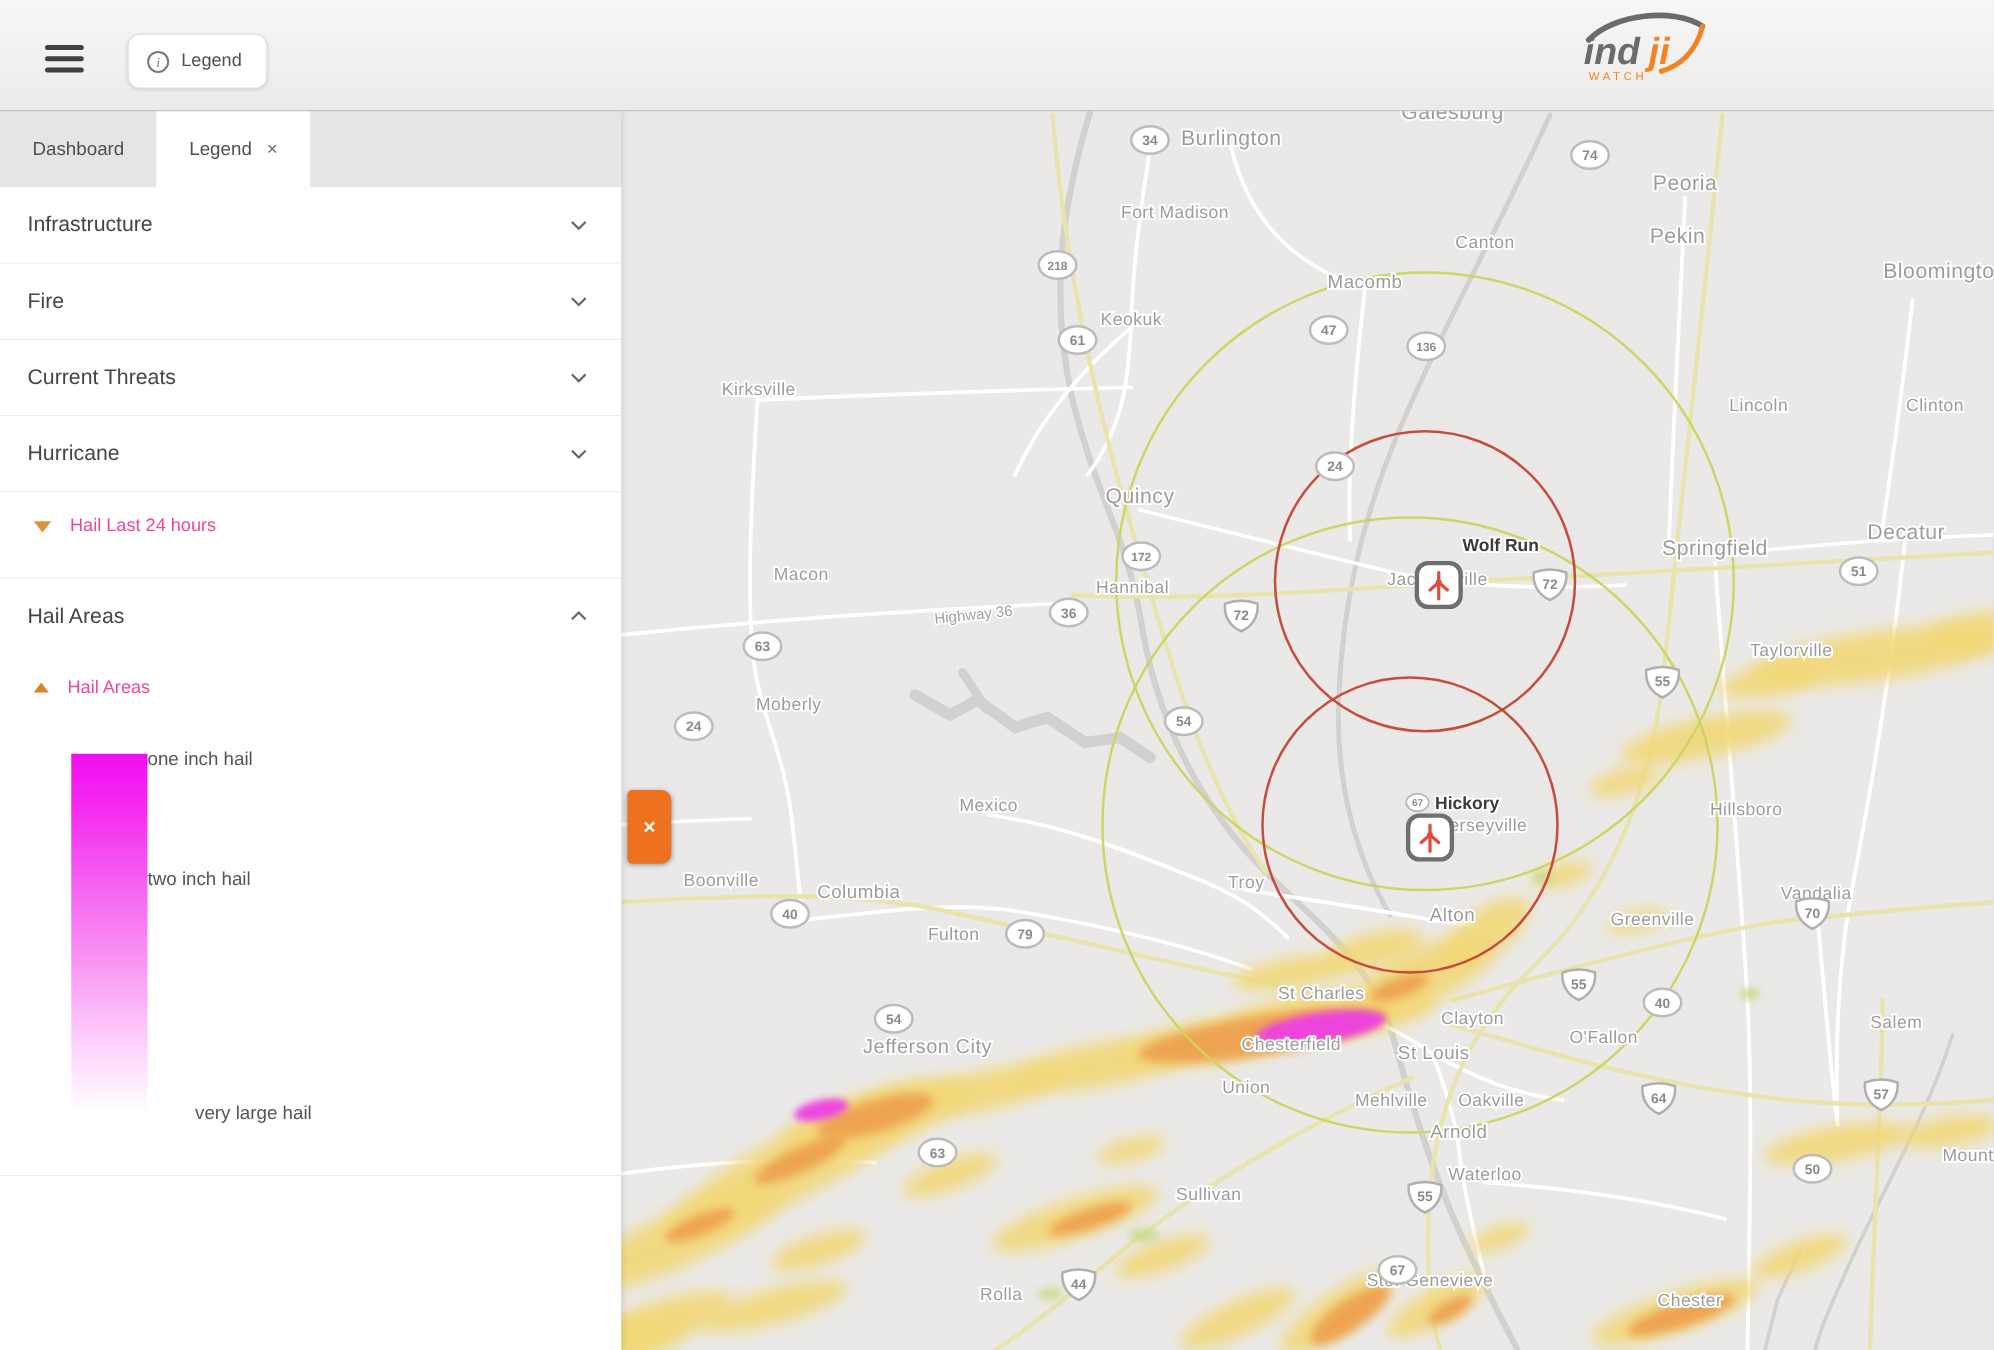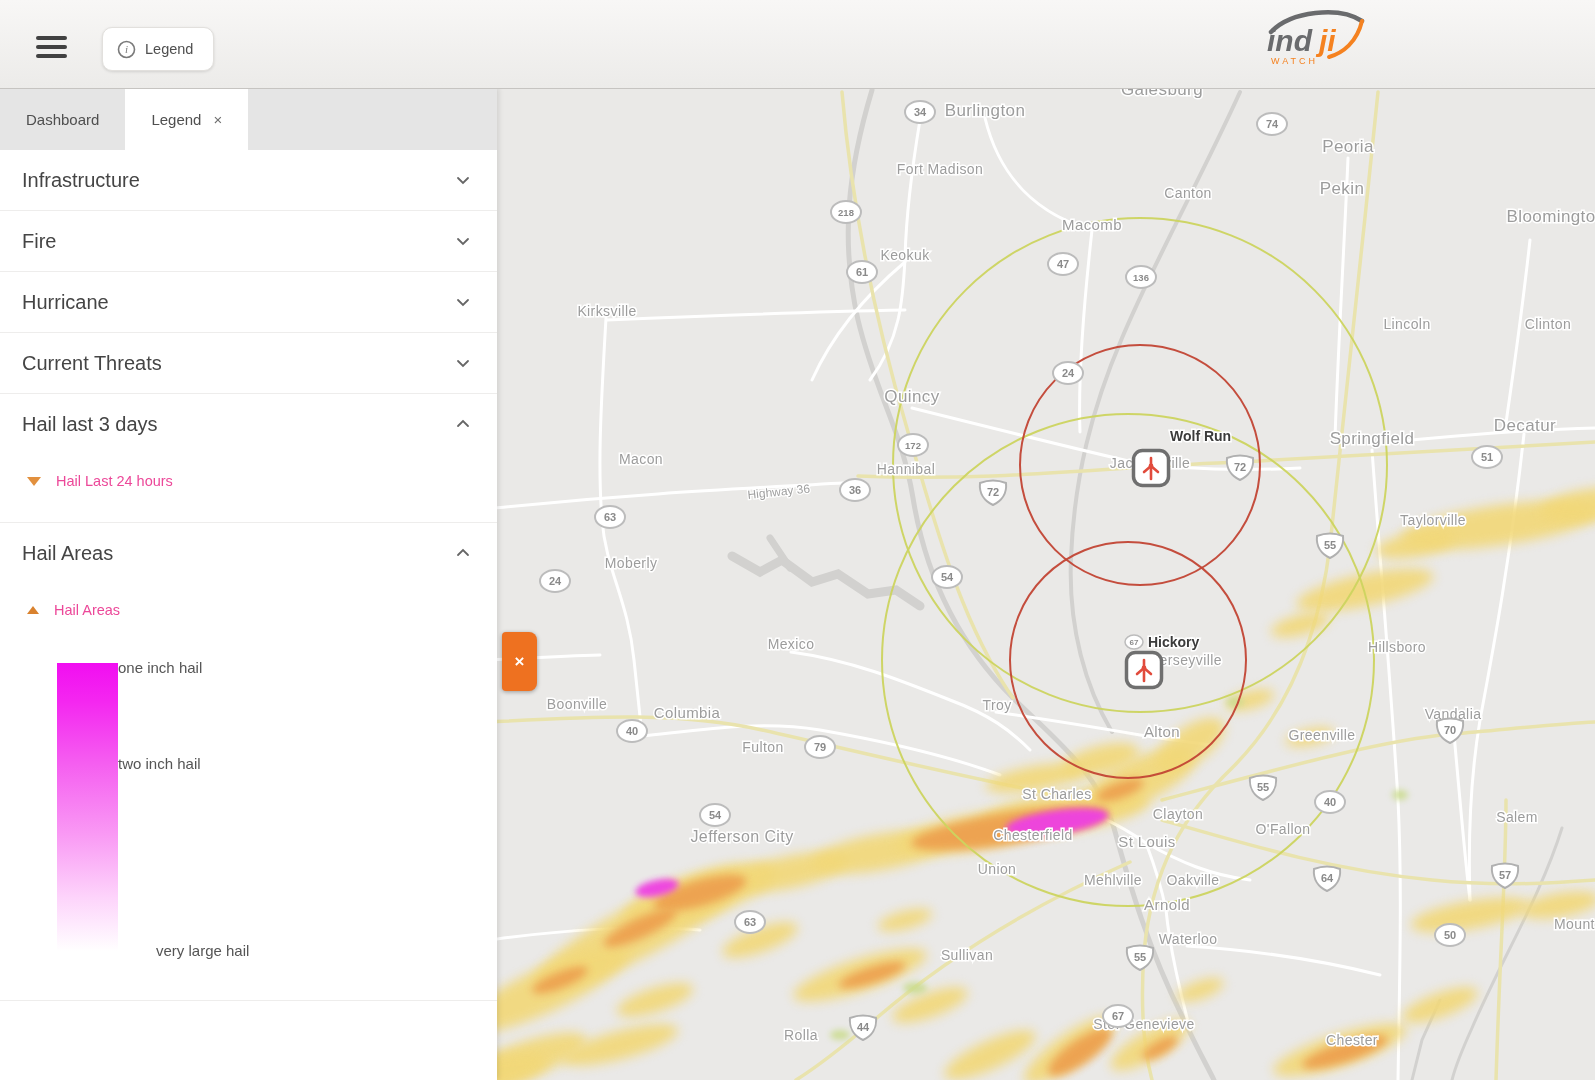--- a/index.html
+++ b/index.html
@@ -19,21 +19,21 @@
 
   
   #sidebar{position:absolute;left:0;top:88px;width:497px;height:992px;background:#fff;
     z-index:5;box-shadow:2px 0 5px rgba(0,0,0,.10);}
   #sidebar-tabs{height:62px;background:#e5e5e5;display:flex;align-items:stretch;}
   .tab{display:flex;align-items:center;gap:12px;padding:0 26px;font-size:15px;color:#4f4f4f;cursor:pointer;}
   .tab.active{background:#fff;}
   .tab .x{color:#6f6f6f;font-size:15px;}
   .acc-section{border-bottom:1px solid #eeedec;background:#fff;}
   .acc-header{height:60px;display:flex;align-items:center;justify-content:space-between;
-    padding:0 26px 0 22px;font-size:20px;color:#454545;cursor:pointer;gap:13px;}
+    padding:0 26px 0 22px;font-size:17px;color:#454545;cursor:pointer;gap:13px;}
   .acc-items{padding:10px 0 24px;}
   .acc-item{display:flex;align-items:center;gap:15px;padding:9px 0 9px 27px;
     font-size:14.5px;color:#ec4899;cursor:pointer;}
   .tri-down{width:0;height:0;border-left:7px solid transparent;border-right:7px solid transparent;
     border-top:9px solid #e2903e;}
   .tri-up{width:0;height:0;border-left:6px solid transparent;border-right:6px solid transparent;
     border-bottom:8px solid #d9822e;}
   .grad-wrap{margin:36px 0 0 57px;display:flex;}
   .grad-bar{width:61px;height:313px;
     background:linear-gradient(180deg,#f10ef1 0%,#f426f0 12%,#f55ef0 32%,#f99af4 55%,#fdd4fb 75%,#ffffff 92%);}
@@ -97,41 +97,35 @@
         <div class="acc-section">
           <div class="acc-header">
             <span>Fire</span>
             <svg viewBox="0 0 16 16" width="16" height="16">
               <polyline points="3,6 8,11 13,6" fill="none" stroke="#666" stroke-width="1.8" stroke-linecap="round"></polyline>
             </svg>
           </div>
         </div>
         <div class="acc-section">
           <div class="acc-header">
+            <span>Current Threats</span>
+            <svg viewBox="0 0 16 16" width="16" height="16">
+              <polyline points="3,6 8,11 13,6" fill="none" stroke="#666" stroke-width="1.8" stroke-linecap="round"></polyline>
+            </svg>
+          </div>
+        </div>
+        <div class="acc-section">
+          <div class="acc-header">
             <span>Hurricane</span>
             <svg viewBox="0 0 16 16" width="16" height="16">
               <polyline points="3,6 8,11 13,6" fill="none" stroke="#666" stroke-width="1.8" stroke-linecap="round"></polyline>
             </svg>
           </div>
         </div>
         <div class="acc-section">
-          <div class="acc-header">
-            <span>Current Threats</span>
-            <svg viewBox="0 0 16 16" width="16" height="16">
-              <polyline points="3,6 8,11 13,6" fill="none" stroke="#666" stroke-width="1.8" stroke-linecap="round"></polyline>
-            </svg>
-          </div>
-        </div>
-        <div class="acc-section">
-          <div class="acc-header">
-            <span>Hail last 3 days</span>
-            <svg viewBox="0 0 16 16" width="16" height="16">
-              <polyline points="3,10 8,5 13,10" fill="none" stroke="#666" stroke-width="1.8" stroke-linecap="round"></polyline>
-            </svg>
-          </div>
           <div class="acc-items">
             <div class="acc-item">
               <span class="tri-down"></span>
               <span>Hail Last 24 hours</span>
             </div>
           </div>
         </div>
         <div class="acc-section">
           <div class="acc-header">
             <span>Hail Areas</span>

